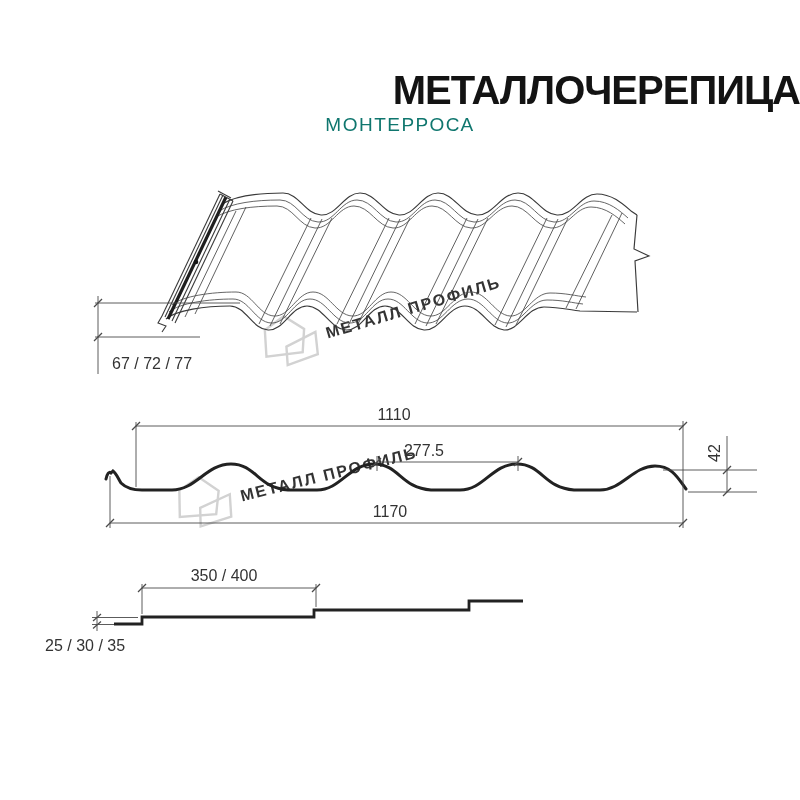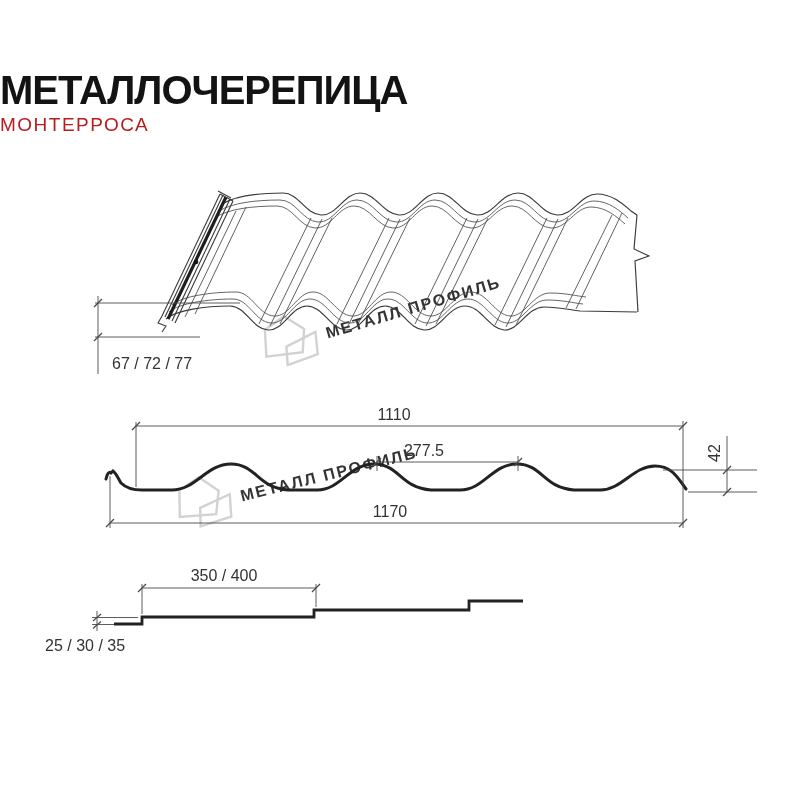--- a/index.html
+++ b/index.html
@@ -1,21 +1,21 @@
 <!DOCTYPE html>
 <html><head>
 <meta charset="utf-8">
 <style>
   html,body{margin:0;padding:0;background:#ffffff;}
   #page{position:relative;width:800px;height:800px;background:#fff;overflow:hidden;
         font-family:"Liberation Sans",sans-serif;}
-  .title{position:absolute;top:68px;left:0;width:800px;text-align:left;
+  .title{position:absolute;top:68px;left:0;width:800px;text-align:right;
          font-size:40px;font-weight:800;letter-spacing:-1px;color:#131313;}
-  .subtitle{position:absolute;top:114px;left:0;width:800px;
-            font-size:19px;font-weight:500;letter-spacing:1.5px;color:#b91c1c;}
+  .subtitle{position:absolute;top:114px;left:0;width:800px;text-align:center;
+            font-size:19px;font-weight:500;letter-spacing:1.5px;color:#0f766e;}
   svg{position:absolute;top:0;left:0;}
   svg text{font-family:"Liberation Sans",sans-serif;fill:#333;font-size:16px;}
   .wm text{font-weight:bold;letter-spacing:2px;}
 </style>
 </head>
 <body>
 
 <div id="page">
 
   <div class="title">МЕТАЛЛОЧЕРЕПИЦА</div>

